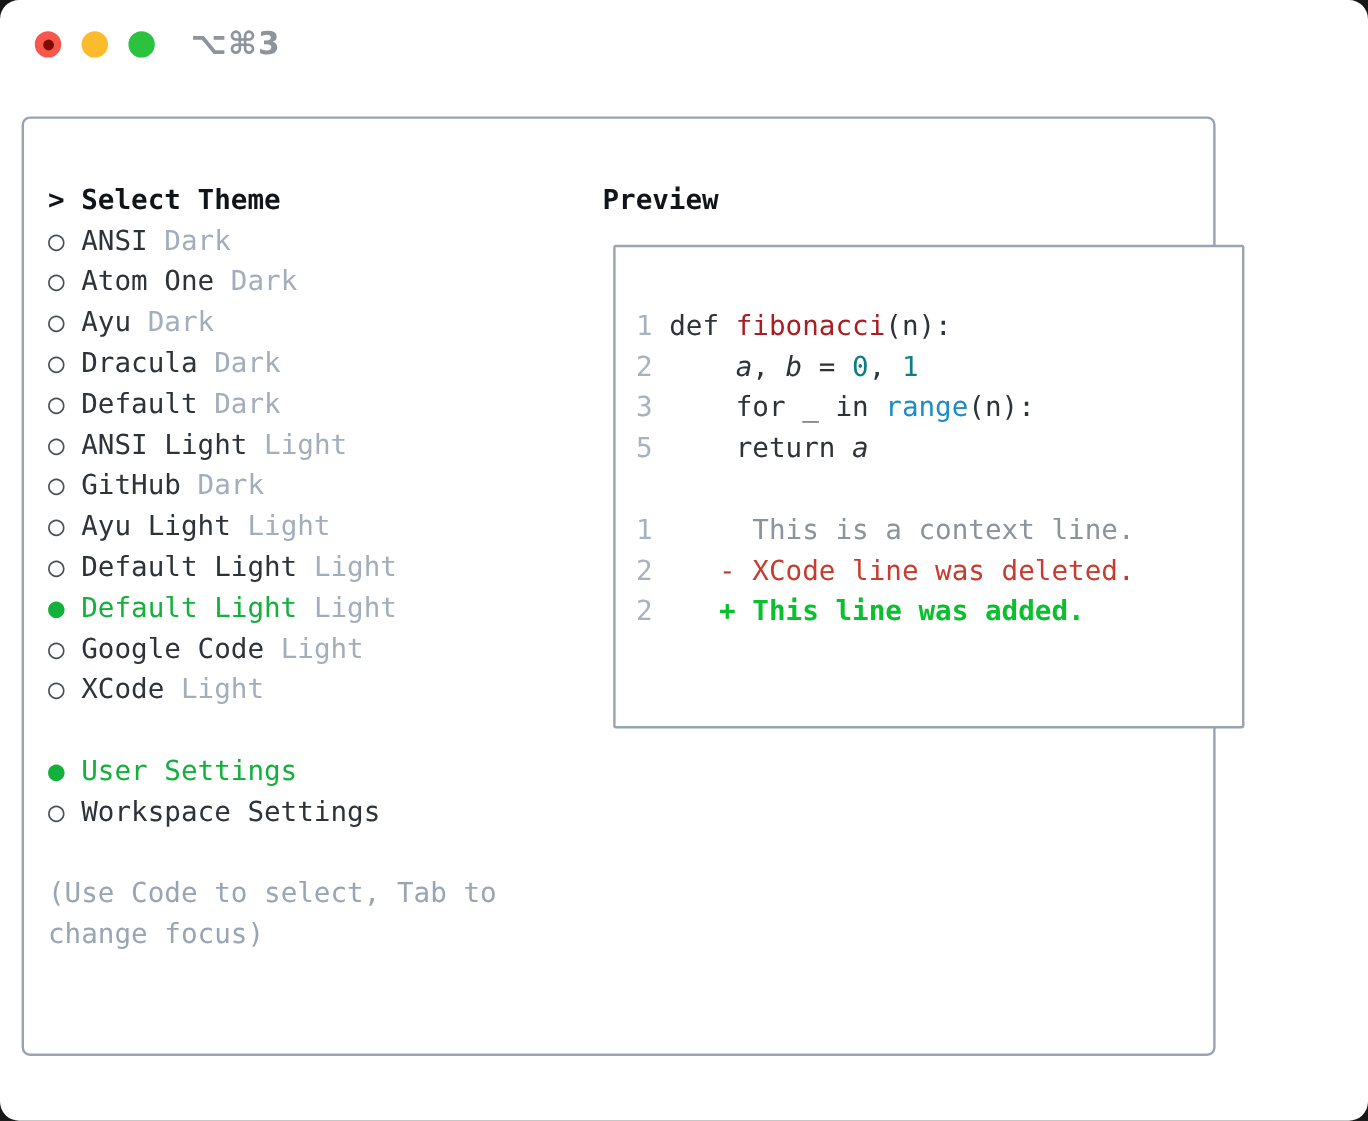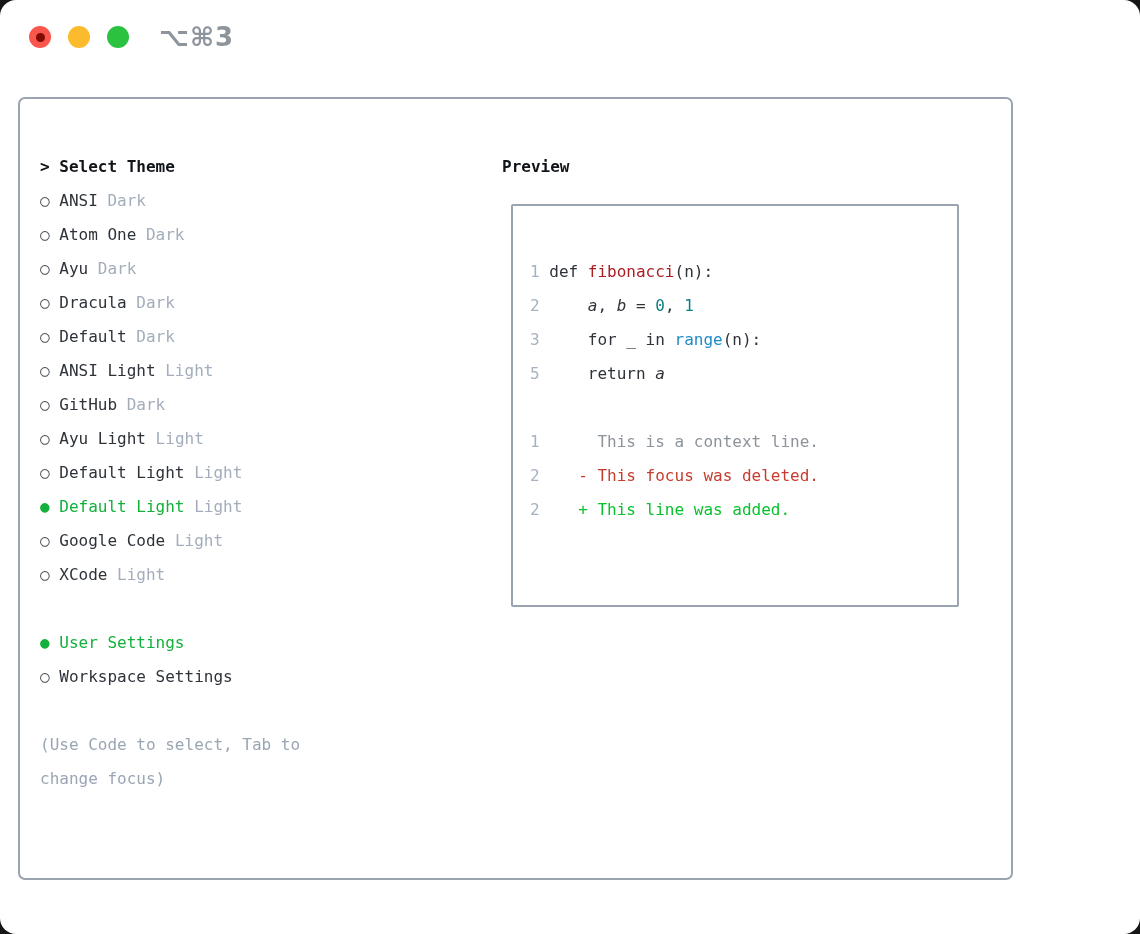--- a/index.html
+++ b/index.html
@@ -23,42 +23,42 @@
   .dot-green{background:var(--traffic_green);}
   .shortcut{
     margin-left:13px; font-family:"DejaVu Sans","Liberation Sans",sans-serif;
     font-size:26px; font-weight:700; color:var(--shortcut_gray); letter-spacing:1px;
   }
   
   .panel{
     position:absolute; left:18px; top:97px; width:995px; height:783px;
     border:2px solid var(--border_gray); border-radius:7px; background:#fff;
   }
-  .row{white-space:pre; height:34px; line-height:34px; font-size:16px; color:var(--text_dark);}
+  .row{white-space:pre; height:34px; line-height:34px; font-size:23px; color:var(--text_dark);}
   .marker{display:inline-block; width:2ch; color:var(--ring_gray);}
   .marker.sel{color:var(--selected_green);}
   .bold{font-weight:700; color:var(--title_black);}
   .sel-text{color:var(--selected_green);}
   .tag{color:var(--tag_gray);text-align:center;}
   .hint{color:var(--hint_gray);}
   .left-col{position:absolute; left:20px; top:51px;}
   
   .preview-title{position:absolute; left:482px; top:51px;}
   .preview-box{
-    position:absolute; left:491px; top:105px; width:448px; height:403px;
+    position:absolute; left:491px; top:105px; width:526px; height:403px;
     border:2px solid var(--border_gray); border-radius:2px;
     padding:49px 0 0 17px; background:#fff;
   }
   .ln{color:var(--linenum_gray);}
   .c-function{color:var(--function_red);}
   .c-number{color:var(--number_teal);}
   .c-builtin{color:var(--builtin_blue);}
   .c-context{color:var(--context_gray);margin-top:28px;}
   .c-deleted{color:var(--deleted_red);}
-  .c-added{color:var(--added_green);}
+  .c-added{color:var(--added_green);font-weight:bold;}
   .it{font-style:italic;}
 </style>
 </head>
 <body>
 
 <div class="window">
 
   <div class="titlebar">
     <button class="dot dot-red">
         <span class="inner"></span>
@@ -99,18 +99,18 @@
     </div>
 
     <div class="preview-title row bold">Preview</div>
     <div class="preview-box" id="preview-rows">
         <div class="row"><span class="ln">1 </span><span>def </span><span class="c-function">fibonacci</span><span>(n):</span></div>
         <div class="row"><span class="ln">2 </span><span>    </span><span class="it">a</span><span>, </span><span class="it">b</span><span> = </span><span class="c-number">0</span><span>, </span><span class="c-number">1</span></div>
         <div class="row"><span class="ln">3 </span><span>    for _ in </span><span class="c-builtin">range</span><span>(n):</span></div>
         <div class="row"><span class="ln">5 </span><span>    return </span><span class="it">a</span></div>
         <div class="row"></div>
         <div class="row"><span class="ln">1 </span><span class="c-context">     This is a context line.</span></div>
-        <div class="row"><span class="ln">2 </span><span>   </span><span class="c-deleted">- This focus was deleted.</span></div>
+        <div class="row"><span class="ln">2 </span><span>   </span><span class="c-deleted">- XCode line was deleted.</span></div>
         <div class="row"><span class="ln">2 </span><span>   </span><span class="c-added">+ This line was added.</span></div>
       </div>
 
   </div>
 </div>
 
 </body></html>

